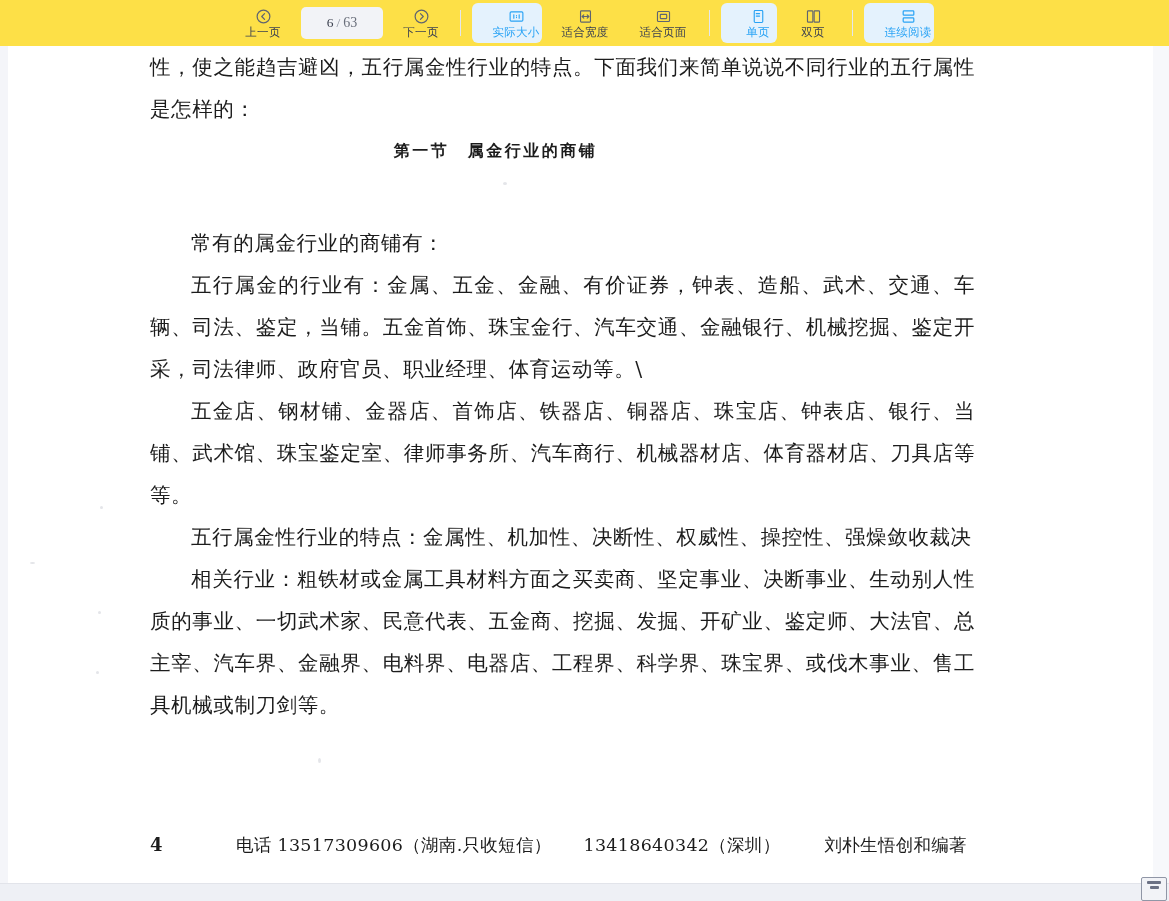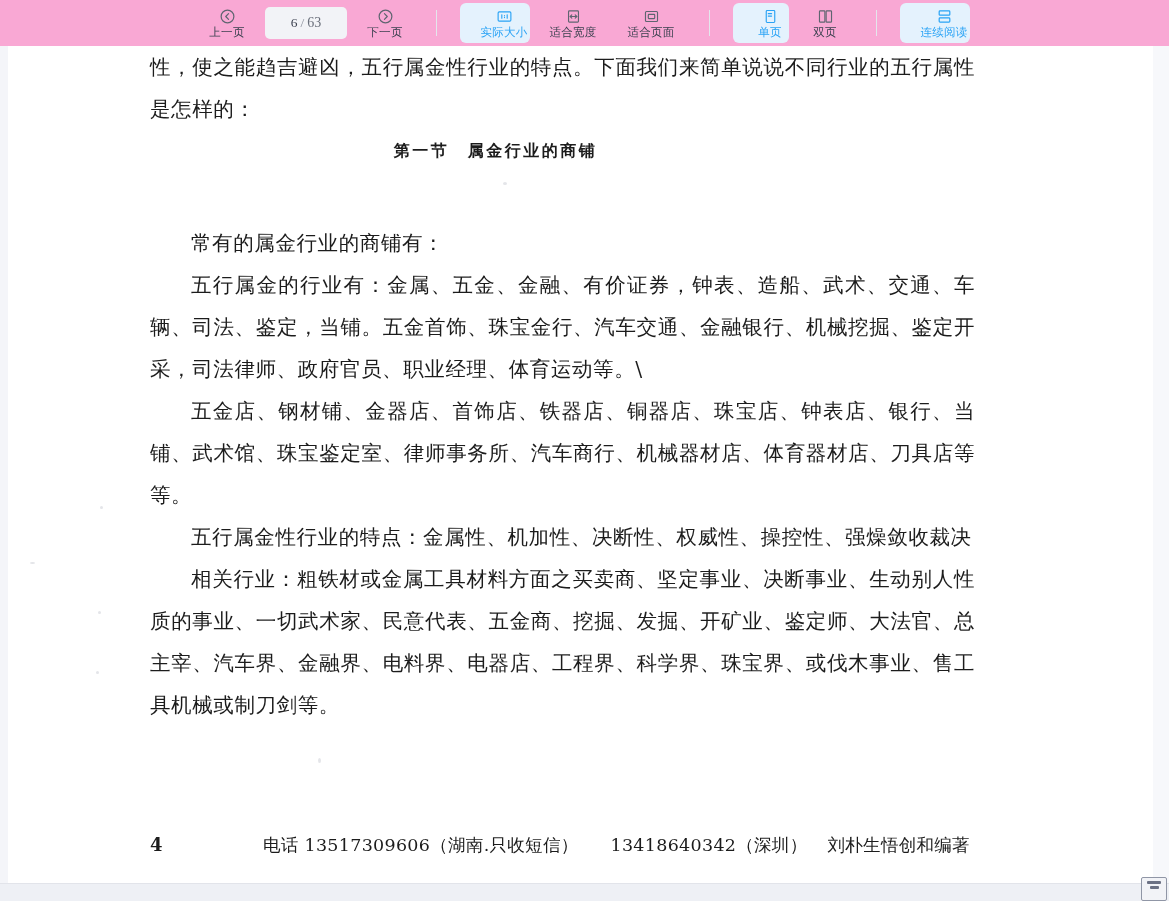--- a/index.html
+++ b/index.html
@@ -19,25 +19,25 @@
     background: #ffffff;
     display: flex;
     flex-direction: column;
   }
 
   
   .toolbar {
     position: relative;
     height: 46px;
     min-height: 46px;
-    background: #f9a8d4;
+    background: #fde047;
     display: flex;
     align-items: center;
     justify-content: center;
-    gap: 12px;
+    gap: 0px;
     z-index: 20;
   }
 
   .tb-group {
     display: flex;
     align-items: center;
     gap: 0px;
   }
 
   .tb-btn {
@@ -204,23 +204,23 @@
     font-family: "DejaVu Serif", "Liberation Serif", serif;
     font-size: 17.5px;
     color: #1c1c1c;
     letter-spacing: 0.3px;
   }
   .footer-line .fpage {
     font-weight: bold;
     font-size: 18px;
     min-width: 86px;
   }
-  .footer-line .fphone1 { white-space: nowrap; margin-left: 27px; }
+  .footer-line .fphone1 { white-space: nowrap; }
   .footer-line .fphone2 { white-space: nowrap; margin-left: 32px; text-align: center; }
-  .footer-line .fauthor { white-space: nowrap; margin-left: 20px; }
+  .footer-line .fauthor { white-space: nowrap; margin-left: 44px; }
 
   
   .speck {
     position: absolute;
     background: #c9ccd4;
     border-radius: 50%;
     opacity: .5;
   }
 
   

